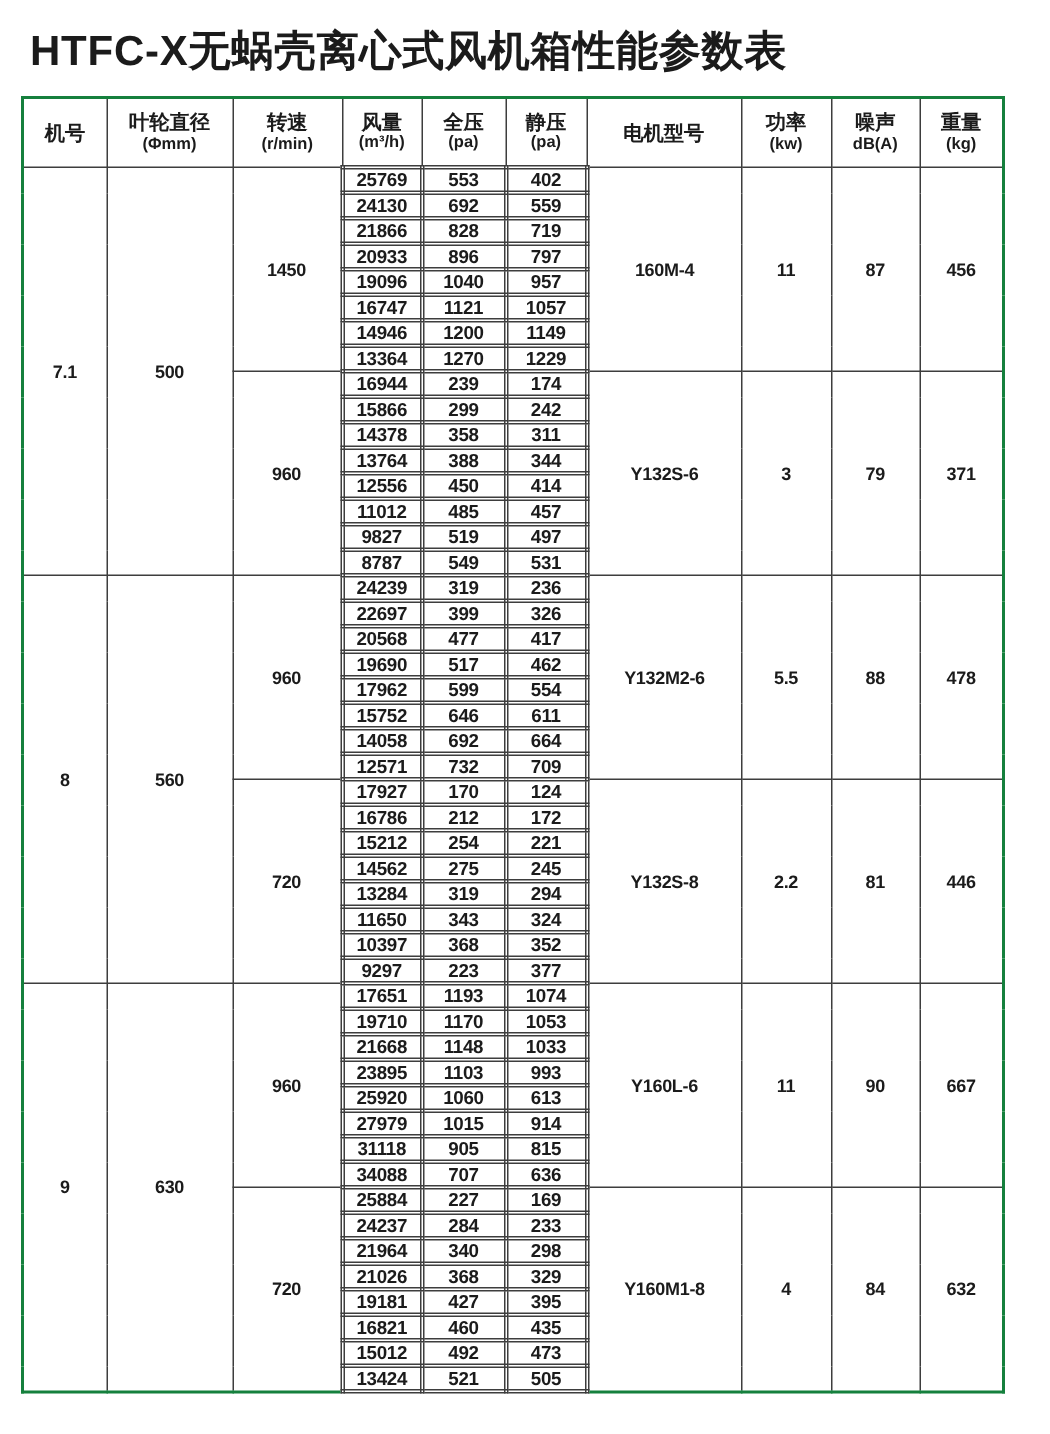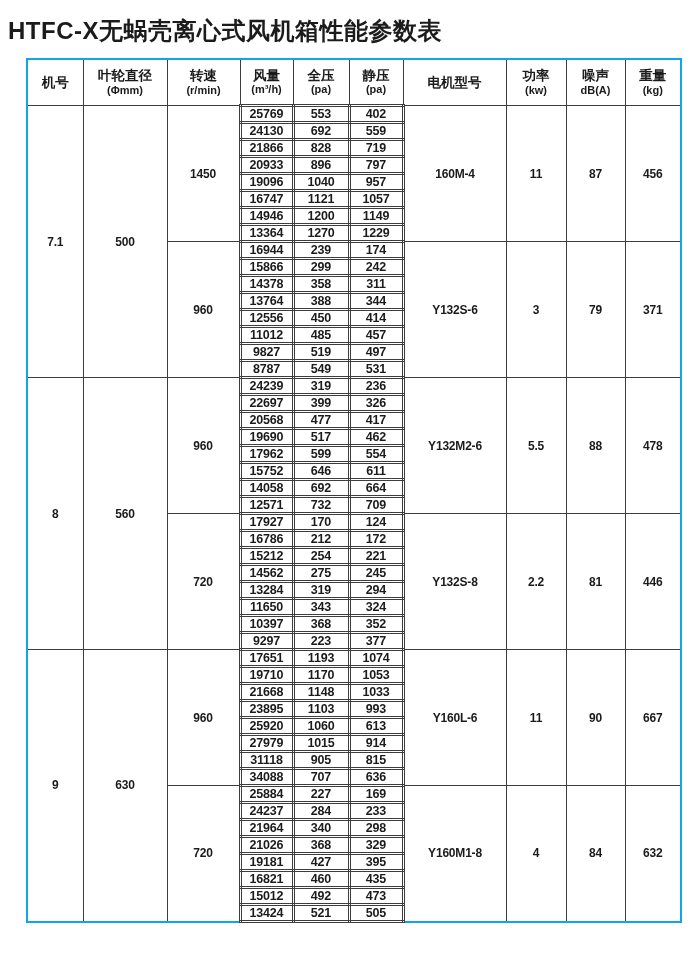--- a/index.html
+++ b/index.html
@@ -6,31 +6,31 @@
     margin: 0;
     padding: 0;
     background: #ffffff;
     width: 700px;
     height: 956px;
     font-family: "Liberation Sans", sans-serif;
     color: #1b1b1b;
     overflow: hidden;
   }
   .title {
-    font-size: 24px;
+    font-size: 28px;
     font-weight: bold;
     letter-spacing: 0.5px;
-    margin: 15px 0 11px 8px;
+    margin: 15px 0 11px 20px;
     white-space: nowrap;
   }
   table.perf {
     border-collapse: collapse;
     table-layout: fixed;
-    margin-left: 26px;
-    border: 2px solid #0ea5e9;
+    margin-left: 14px;
+    border: 2px solid #15803d;
   }
   table.perf th,
   table.perf td {
     border: 1px solid #3d3d3d;
     text-align: center;
     vertical-align: middle;
     padding: 0;
     font-weight: bold;
     background: #ffffff;
     overflow: hidden;

